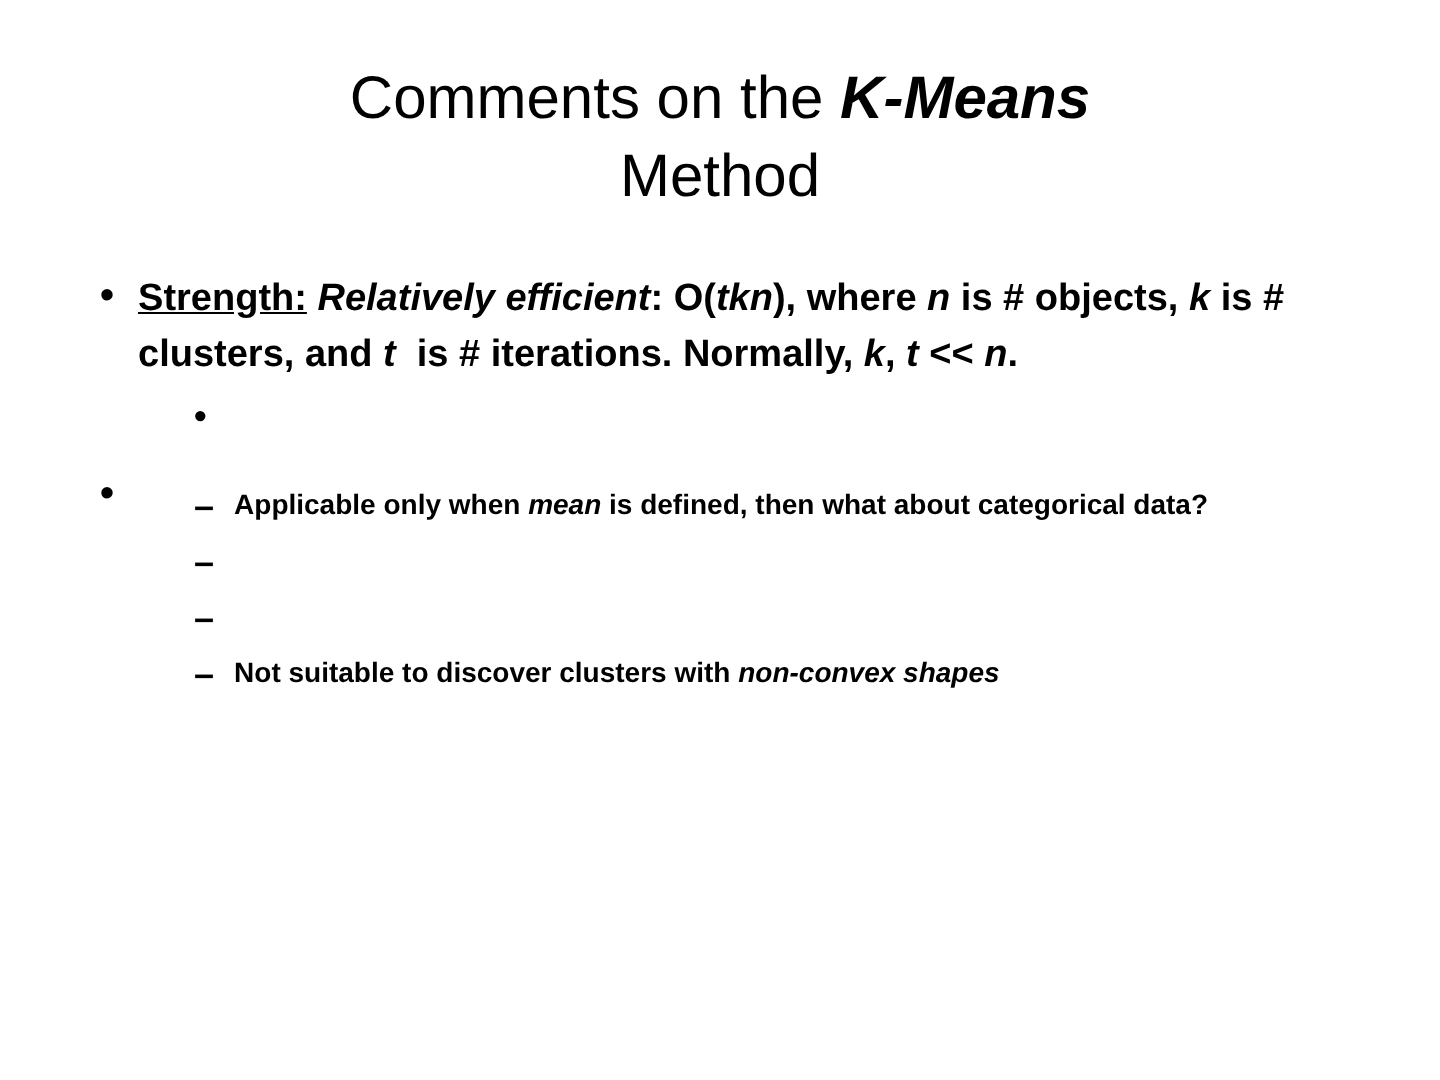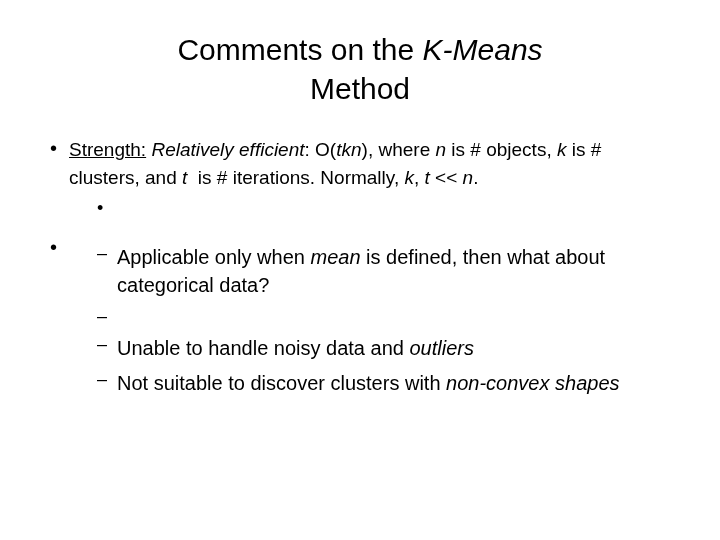--- a/index.html
+++ b/index.html
@@ -1,18 +1,19 @@
 <!DOCTYPE html>
 <html><head>
   <meta charset="utf-8">
   <style>
     * {
       margin: 0;
       padding: 0;
       box-sizing: border-box;
+      font-weight: bold;
     }
 
     body {
       width: 720px;
       height: 540px;
       background: #ffffff;
       font-family: Arial, Helvetica, sans-serif;
       font-size: 18px;
       color: #000000;
       display: flex;
@@ -95,21 +96,21 @@
       margin-bottom: 7px;
     }
 
     .dash {
       margin-right: 10px;
       flex-shrink: 0;
       font-size: 18px;
     }
 
     .dash-text {
-      font-size: 20px;
+      font-size: 14px;
       line-height: 1.4;
     }
 
     sup {
       font-size: 11px;
       vertical-align: super;
     }
   </style>
 </head>
 <body>
@@ -146,23 +147,20 @@
             Applicable only when <em>mean</em> is defined, then what about categorical data?
           </span>
         </div>
 
         <div class="dash-item">
           <span class="dash">–</span>
         </div>
 
         <div class="dash-item">
           <span class="dash">–</span>
-          <span class="dash-text">
-            Unable to handle noisy data and <em>outliers</em>
-          </span>
         </div>
 
         <div class="dash-item">
           <span class="dash">–</span>
           <span class="dash-text">
             Not suitable to discover clusters with <em>non-convex shapes</em>
           </span>
         </div>
 
       </div>

